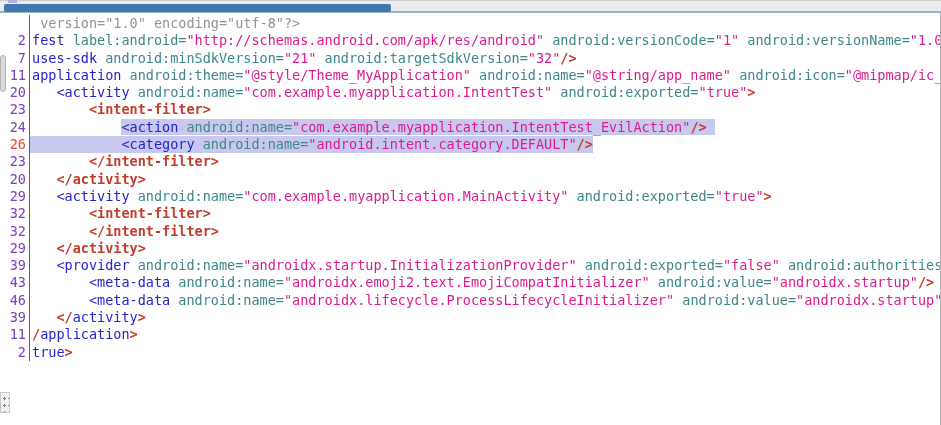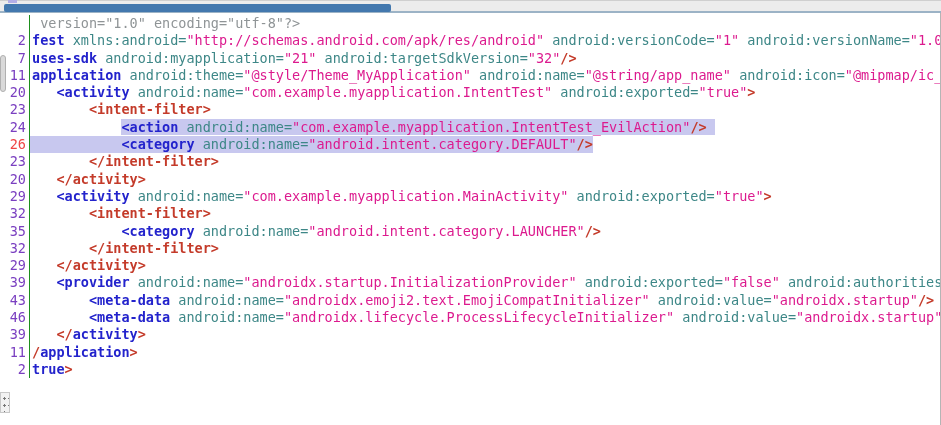--- a/index.html
+++ b/index.html
@@ -21,51 +21,50 @@
   
   #editor{position:absolute;left:0;top:13px;width:940px;height:412px;background:#ffffff;
           padding-top:2px;box-sizing:border-box;overflow:hidden;}
   .row{display:flex;height:17.3px;line-height:17.3px;font-size:13.5px;white-space:pre;}
   .num{flex:0 0 30px;width:30px;text-align:right;padding-right:3px;box-sizing:border-box;
        color:#7a3fc0;border-right:1.5px solid #1d8f1d;}
   .num.cur{color:#ef4444;}
   .code{padding-left:2px;white-space:pre;display:inline-block;width:max-content;}
   .code.sel-line{background:#c8c8ef;}
   .sel{background:#c8c8ef;}
-  .tag {color:#2323cc;font-weight:bold;}
+  .tag {color:#2323cc;font-weight:normal;}
   .rtag{color:#c43b2a;font-weight:bold;text-align:center;}
   .punc{color:#c43b2a;font-weight:bold;}
   .attr{color:#3d8787;}
   .str {color:#dc1a8e;}
   .decl{color:#8f9496;}
   .sp{}
 </style>
 </head>
 <body>
 
 <div id="screen">
   <div class="hscroll">
     <div class="hthumb"></div>
   </div>
   <div class="corner-widget"></div>
 
   <div id="editor">
       <div class="row"><span class="num"></span><span class="code"><span class="decl"> version="1.0" encoding="utf-8"?&gt;</span></span></div>
-      <div class="row"><span class="num">2</span><span class="code"><span class="tag">fest</span><span class="attr"> xmlns:android=</span><span class="str">"http://schemas.android.com/apk/res/android"</span><span class="attr"> android:versionCode=</span><span class="str">"1"</span><span class="attr"> android:versionName=</span><span class="str">"1.0"</span></span></div>
-      <div class="row"><span class="num">7</span><span class="code"><span class="tag">uses-sdk</span><span class="attr"> android:myapplication=</span><span class="str">"21"</span><span class="attr"> android:targetSdkVersion=</span><span class="str">"32"</span><span class="punc">/&gt;</span></span></div>
+      <div class="row"><span class="num">2</span><span class="code"><span class="tag">fest</span><span class="attr"> label:android=</span><span class="str">"http://schemas.android.com/apk/res/android"</span><span class="attr"> android:versionCode=</span><span class="str">"1"</span><span class="attr"> android:versionName=</span><span class="str">"1.0"</span></span></div>
+      <div class="row"><span class="num">7</span><span class="code"><span class="tag">uses-sdk</span><span class="attr"> android:minSdkVersion=</span><span class="str">"21"</span><span class="attr"> android:targetSdkVersion=</span><span class="str">"32"</span><span class="punc">/&gt;</span></span></div>
       <div class="row"><span class="num">11</span><span class="code"><span class="tag">application</span><span class="attr"> android:theme=</span><span class="str">"@style/Theme_MyApplication"</span><span class="attr"> android:name=</span><span class="str">"@string/app_name"</span><span class="attr"> android:icon=</span><span class="str">"@mipmap/ic_</span></span></div>
       <div class="row"><span class="num">20</span><span class="code"><span class="sp">   </span><span class="tag">&lt;activity</span><span class="attr"> android:name=</span><span class="str">"com.example.myapplication.IntentTest"</span><span class="attr"> android:exported=</span><span class="str">"true"</span><span class="punc">&gt;</span></span></div>
       <div class="row"><span class="num">23</span><span class="code"><span class="sp">       </span><span class="rtag">&lt;intent-filter&gt;</span></span></div>
       <div class="row"><span class="num">24</span><span class="code"><span class="sp">           </span><span class="sel"><span class="tag">&lt;action</span><span class="attr"> android:name=</span><span class="str">"com.example.myapplication.IntentTest_EvilAction"</span><span class="punc">/&gt;</span> </span></span></div>
       <div class="row"><span class="num cur">26</span><span class="code sel-line"><span class="sp">           </span><span class="tag">&lt;category</span><span class="attr"> android:name=</span><span class="str">"android.intent.category.DEFAULT"</span><span class="punc">/&gt;</span></span></div>
       <div class="row"><span class="num">23</span><span class="code"><span class="sp">       </span><span class="rtag">&lt;/intent-filter&gt;</span></span></div>
       <div class="row"><span class="num">20</span><span class="code"><span class="sp">   </span><span class="rtag">&lt;/activity&gt;</span></span></div>
       <div class="row"><span class="num">29</span><span class="code"><span class="sp">   </span><span class="tag">&lt;activity</span><span class="attr"> android:name=</span><span class="str">"com.example.myapplication.MainActivity"</span><span class="attr"> android:exported=</span><span class="str">"true"</span><span class="punc">&gt;</span></span></div>
       <div class="row"><span class="num">32</span><span class="code"><span class="sp">       </span><span class="rtag">&lt;intent-filter&gt;</span></span></div>
-      <div class="row"><span class="num">35</span><span class="code"><span class="sp">           </span><span class="tag">&lt;category</span><span class="attr"> android:name=</span><span class="str">"android.intent.category.LAUNCHER"</span><span class="punc">/&gt;</span></span></div>
       <div class="row"><span class="num">32</span><span class="code"><span class="sp">       </span><span class="rtag">&lt;/intent-filter&gt;</span></span></div>
       <div class="row"><span class="num">29</span><span class="code"><span class="sp">   </span><span class="rtag">&lt;/activity&gt;</span></span></div>
       <div class="row"><span class="num">39</span><span class="code"><span class="sp">   </span><span class="tag">&lt;provider</span><span class="attr"> android:name=</span><span class="str">"androidx.startup.InitializationProvider"</span><span class="attr"> android:exported=</span><span class="str">"false"</span><span class="attr"> android:authorities=</span></span></div>
       <div class="row"><span class="num">43</span><span class="code"><span class="sp">       </span><span class="tag">&lt;meta-data</span><span class="attr"> android:name=</span><span class="str">"androidx.emoji2.text.EmojiCompatInitializer"</span><span class="attr"> android:value=</span><span class="str">"androidx.startup"</span><span class="punc">/&gt;</span></span></div>
       <div class="row"><span class="num">46</span><span class="code"><span class="sp">       </span><span class="tag">&lt;meta-data</span><span class="attr"> android:name=</span><span class="str">"androidx.lifecycle.ProcessLifecycleInitializer"</span><span class="attr"> android:value=</span><span class="str">"androidx.startup"</span></span></div>
       <div class="row"><span class="num">39</span><span class="code"><span class="sp">   </span><span class="punc">&lt;/</span><span class="tag">activity</span><span class="punc">&gt;</span></span></div>
       <div class="row"><span class="num">11</span><span class="code"><span class="punc">/</span><span class="tag">application</span><span class="punc">&gt;</span></span></div>
       <div class="row"><span class="num">2</span><span class="code"><span class="tag">true</span><span class="punc">&gt;</span></span></div>
     </div>
 

